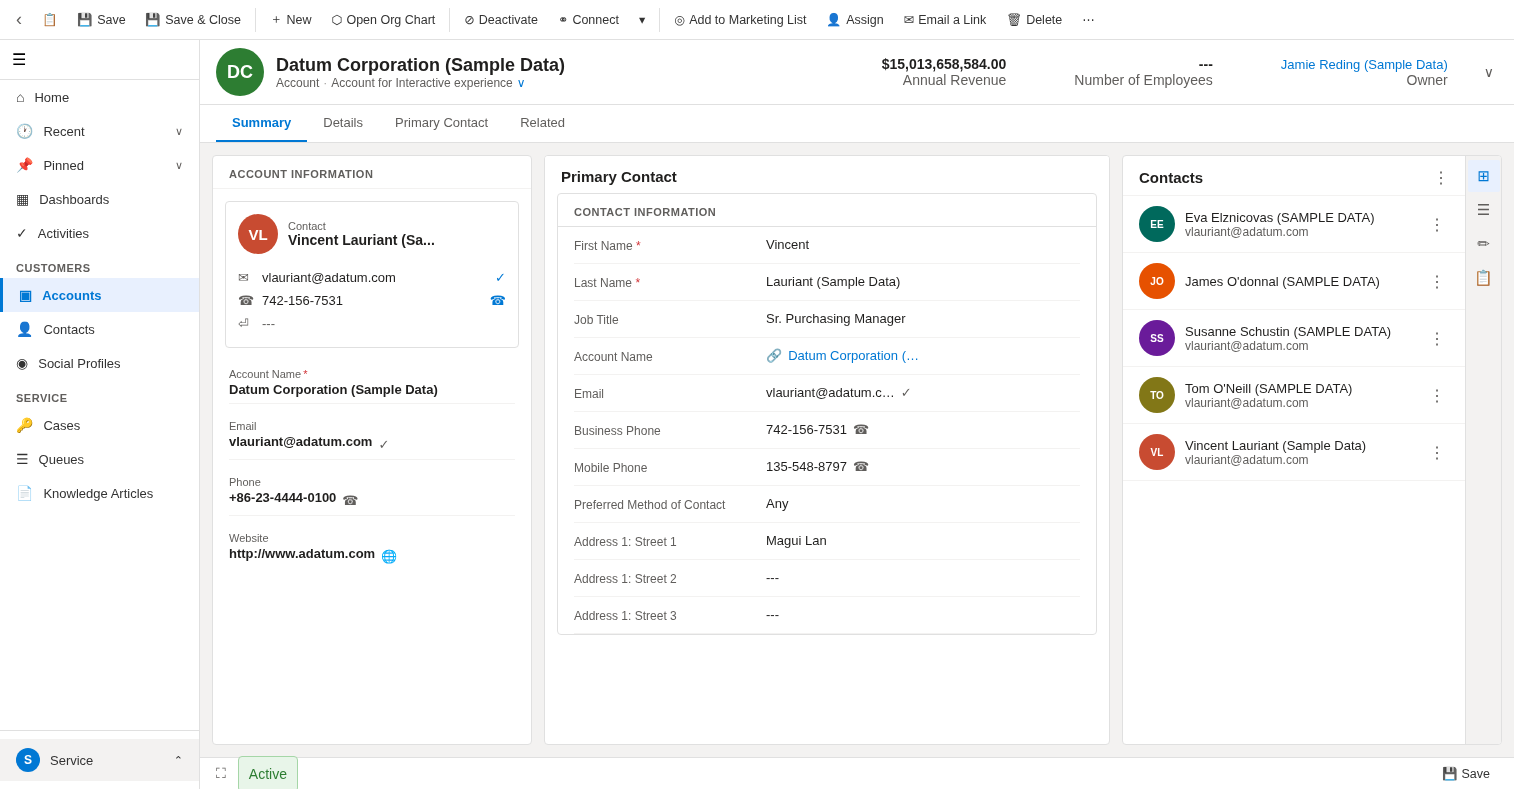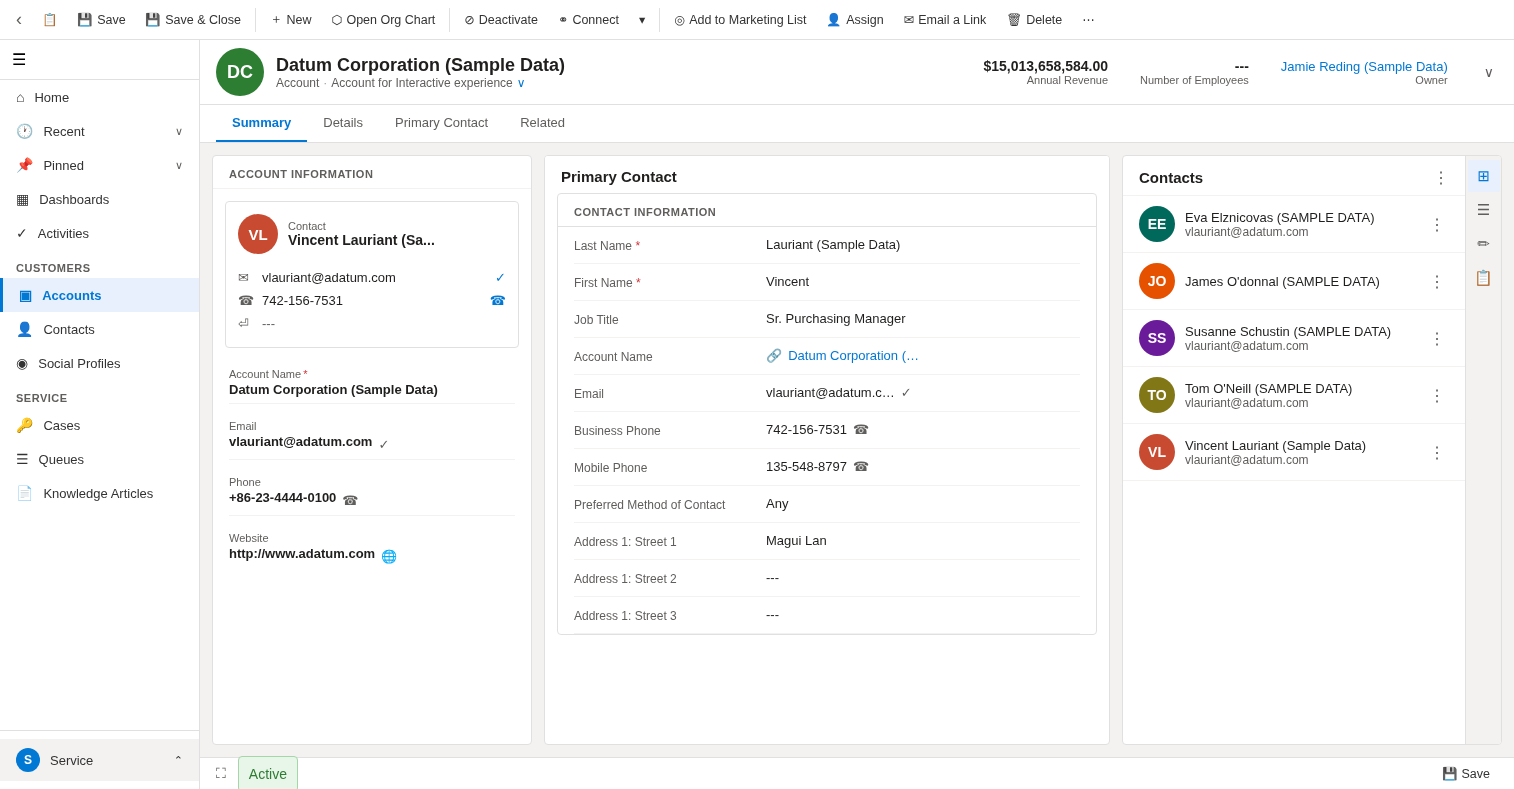--- a/index.html
+++ b/index.html
@@ -76,23 +76,23 @@
       width: 48px; height: 48px; border-radius: 50%;
       background: #2d7d32; color: #fff;
       display: flex; align-items: center; justify-content: center;
       font-size: 18px; font-weight: 700; flex-shrink: 0;
     }
     .record-title-area { flex: 1; }
     .record-title { font-size: 18px; font-weight: 600; color: #201f1e; }
     .record-subtitle { font-size: 12px; color: #605e5c; display: flex; align-items: center; gap: 4px; }
     .record-subtitle .sep { color: #a19f9d; }
     .record-meta { display: flex; gap: 32px; align-items: center; }
-    .record-meta-item { text-align: right; }
+    .record-meta-item { text-align: right; margin-left: 36px; }
     .record-meta-item .value { font-size: 14px; font-weight: 600; color: #201f1e; }
-    .record-meta-item .label { font-size: 11px; color: #605e5c; }
+    .record-meta-item .label { font-size: 14px; color: #605e5c; }
     .record-owner-link { color: #0078d4; font-size: 13px; font-weight: 500; cursor: pointer; }
     .expand-btn { color: #605e5c; cursor: pointer; font-size: 14px; padding: 4px; }
 
     
     .tabs {
       display: flex; gap: 0; padding: 0 16px;
       border-bottom: 1px solid #e0e0e0; background: #fff;
       flex-shrink: 0;
     }
     .tab {
@@ -185,21 +185,21 @@
     .contacts-header .title { font-size: 15px; font-weight: 600; color: #201f1e; }
     .contacts-header .more { color: #605e5c; cursor: pointer; font-size: 16px; }
     .contact-list-item {
       display: flex; align-items: center; gap: 10px;
       padding: 10px 16px; border-bottom: 1px solid #f3f2f1;
       cursor: pointer;
     }
     .cli-avatar {
       width: 36px; height: 36px; border-radius: 50%;
       color: #fff; display: flex; align-items: center; justify-content: center;
-      font-size: 14px; font-weight: 700; flex-shrink: 0;
+      font-size: 10px; font-weight: 700; flex-shrink: 0;
     }
     .cli-info { flex: 1; }
     .cli-name { font-size: 13px; font-weight: 500; color: #201f1e; }
     .cli-email { font-size: 12px; color: #605e5c; }
     .cli-more { color: #605e5c; cursor: pointer; font-size: 16px; padding: 2px 4px; }
 
     
     .back-btn { border: none; background: none; cursor: pointer; font-size: 18px; color: #605e5c; padding: 4px 8px; }
 
     
@@ -442,35 +442,35 @@
       </div>
 
       <div class="col col-mid">
         <div class="pc-header">Primary Contact</div>
         <div style="margin:0 12px 0;border:1px solid #e0e0e0;border-radius:4px;">
           <div class="section-header" style="border-bottom:1px solid #e0e0e0;">CONTACT INFORMATION</div>
           <div class="contact-form">
 
             <div class="cf-row">
               <div class="cf-label">
+                <span>First Name</span>
+                <span class="req"> *</span>
+              </div>
+              <div class="cf-value">
+                <span>Vincent</span>
+              </div>
+            </div>
+
+            <div class="cf-row">
+              <div class="cf-label">
                 <span>Last Name</span>
                 <span class="req"> *</span>
               </div>
               <div class="cf-value">
                 <span>Lauriant (Sample Data)</span>
-              </div>
-            </div>
-
-            <div class="cf-row">
-              <div class="cf-label">
-                <span>First Name</span>
-                <span class="req"> *</span>
-              </div>
-              <div class="cf-value">
-                <span>Vincent</span>
               </div>
             </div>
 
             <div class="cf-row">
               <div class="cf-label">Job Title</div>
               <div class="cf-value">Sr. Purchasing Manager</div>
             </div>
 
             <div class="cf-row">
               <div class="cf-label">Account Name</div>

